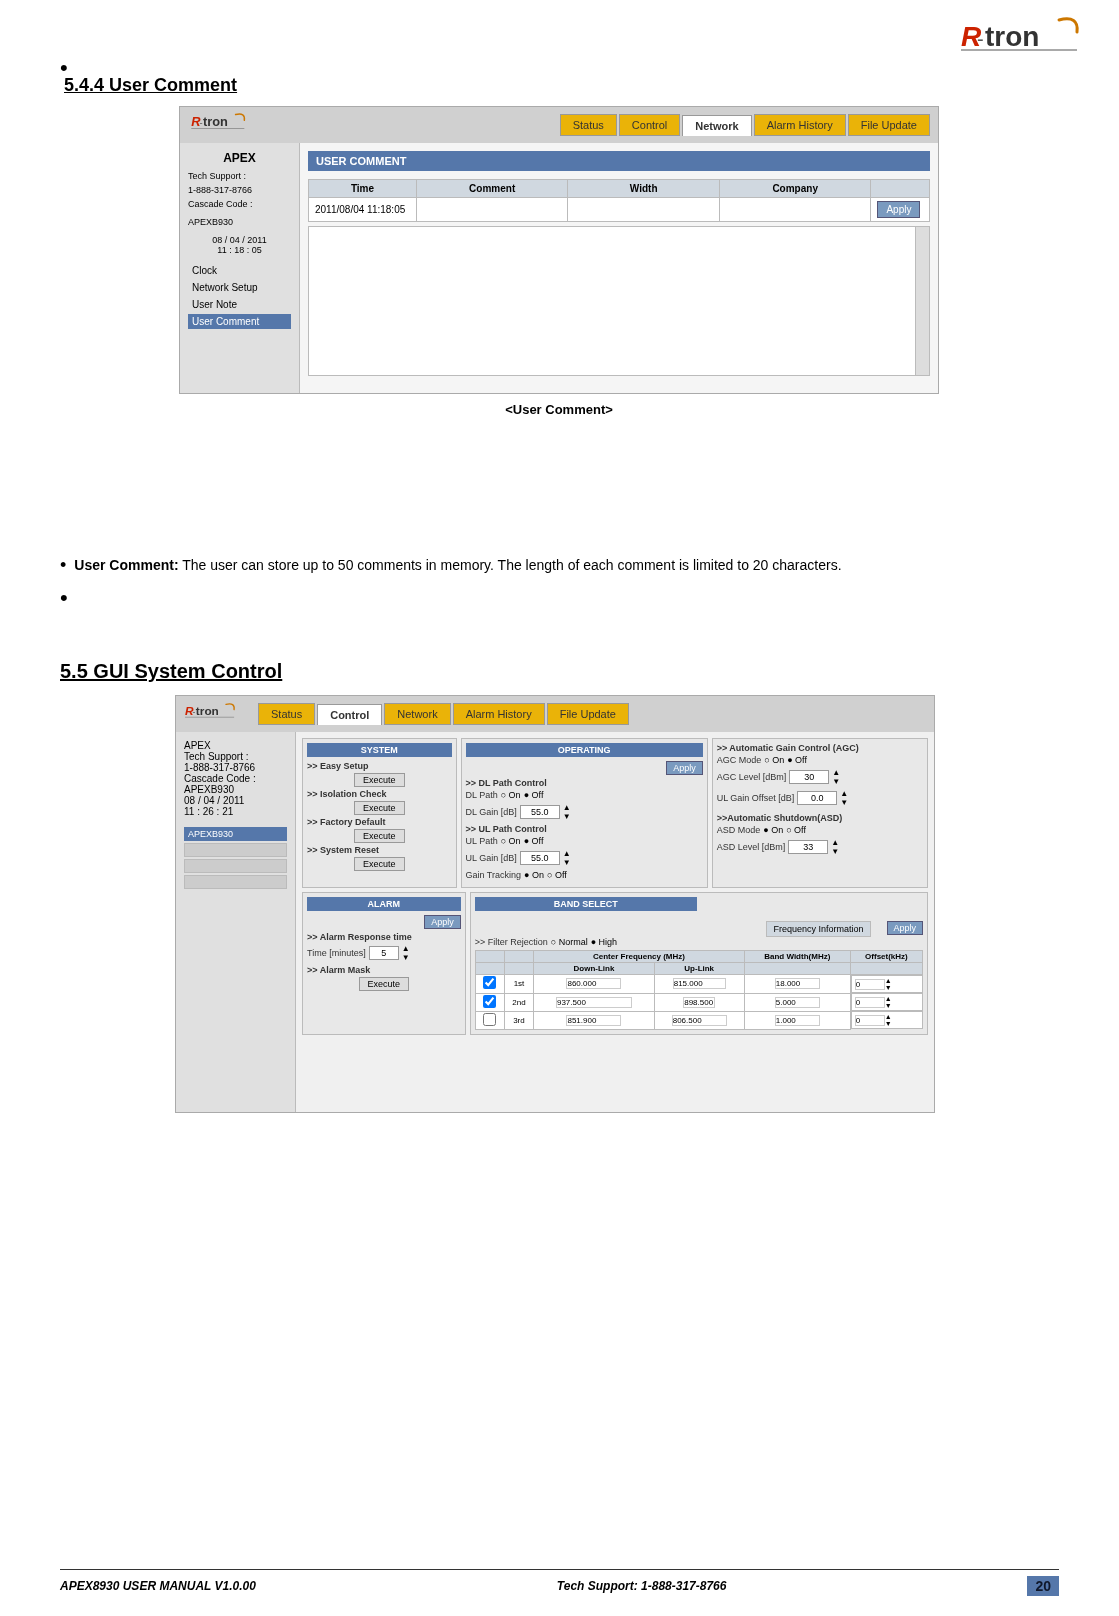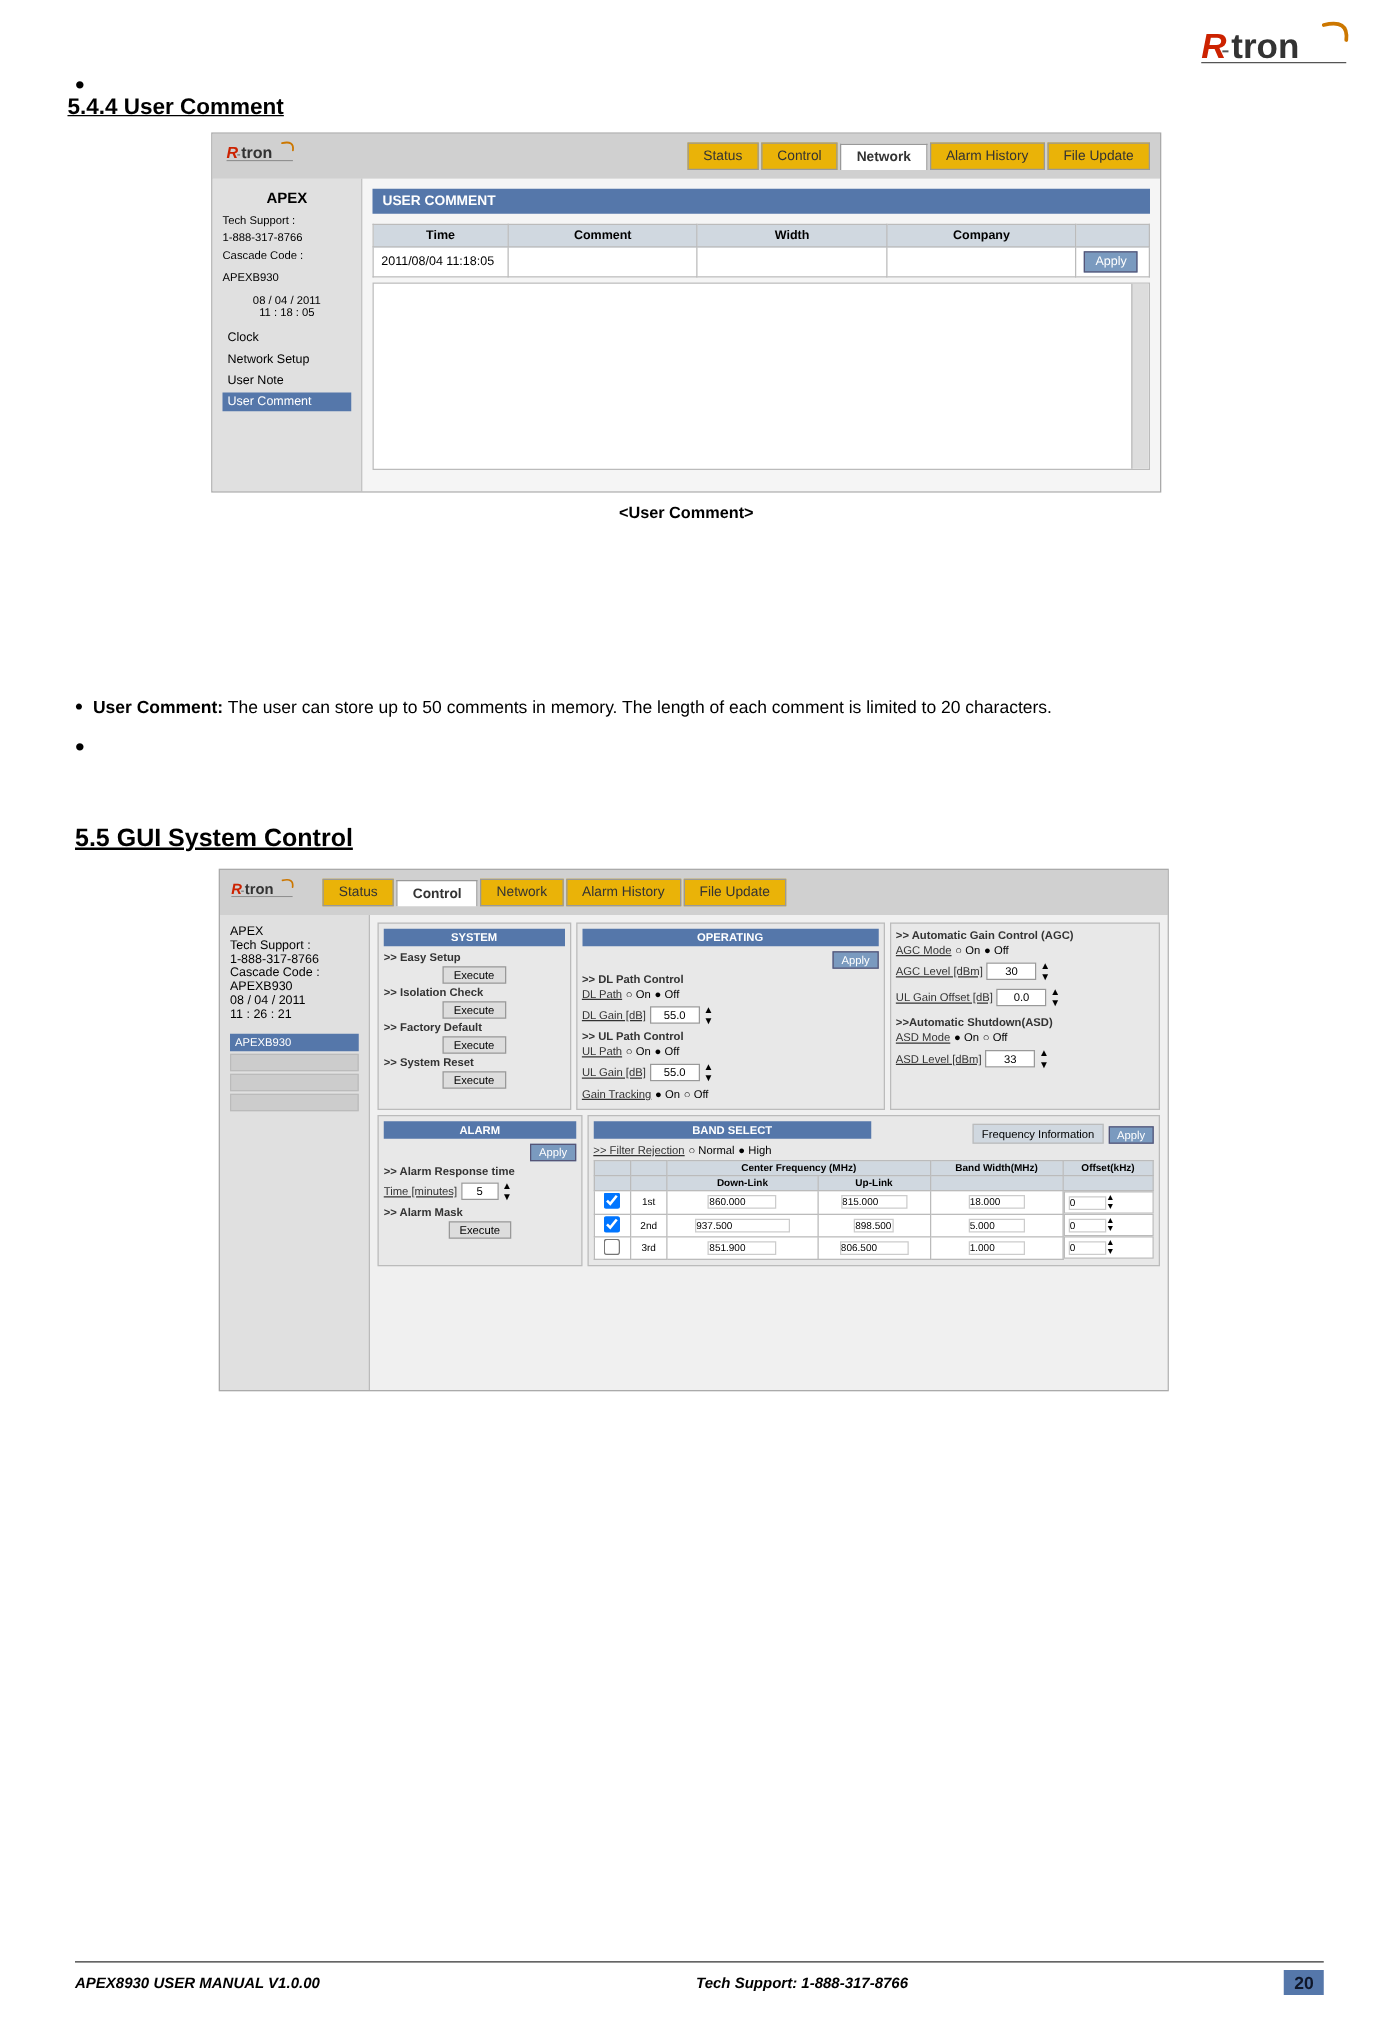--- a/index.html
+++ b/index.html
@@ -25,21 +25,21 @@
       position: absolute;
       top: 55px;
       left: 60px;
       font-size: 22px;
     }
 
     
     .section-544 {
       position: absolute;
       top: 75px;
-      left: 54px;
+      left: 64px;
       width: 990px;
     }
     .section-544 h2 {
       font-size: 18px;
       font-weight: bold;
       margin-bottom: 10px;
       text-decoration: underline;
     }
 
     
@@ -258,21 +258,21 @@
       margin-bottom: 4px;
       text-align: center;
     }
     .gui-row {
       display: flex;
       align-items: center;
       margin-bottom: 3px;
       gap: 3px;
       font-size: 9px;
     }
-    .gui-label { font-size: 9px; color: #333; text-decoration: underline; }
+    .gui-label { font-size: 9px; color: #333; }
     .gui-input-small {
       width: 40px;
       height: 14px;
       border: 1px solid #999;
       background: #fff;
       font-size: 9px;
       text-align: center;
     }
     .gui-btn-small {
       background: #7a9abf;
@@ -555,21 +555,21 @@
             </div>
             <div class="subsection-header">&gt;&gt; Alarm Mask</div>
             <button class="gui-execute-btn">Execute</button>
           </div>
 
           <div class="gui-section-box">
             <div style="display:flex;gap:4px;">
               <div style="flex:1;">
                 <div class="gui-section-title">BAND SELECT</div>
               </div>
-              <div style="flex:1;display:flex;align-items:flex-end;justify-content:flex-end;gap:4px;">
+              <div style="flex:1;display:flex;align-items:flex-start;justify-content:flex-end;gap:16px;margin-top:24px;">
                 <span style="font-size:9px;background:#d0d8e0;padding:2px 6px;border:1px solid #bbb;">Frequency Information</span>
                 <button class="gui-btn-small">Apply</button>
               </div>
             </div>
             <div class="gui-row">
               <span class="gui-label">&gt;&gt; Filter Rejection</span>
               <span>○ Normal</span>
               <span>● High</span>
             </div>
             <table class="band-table">

